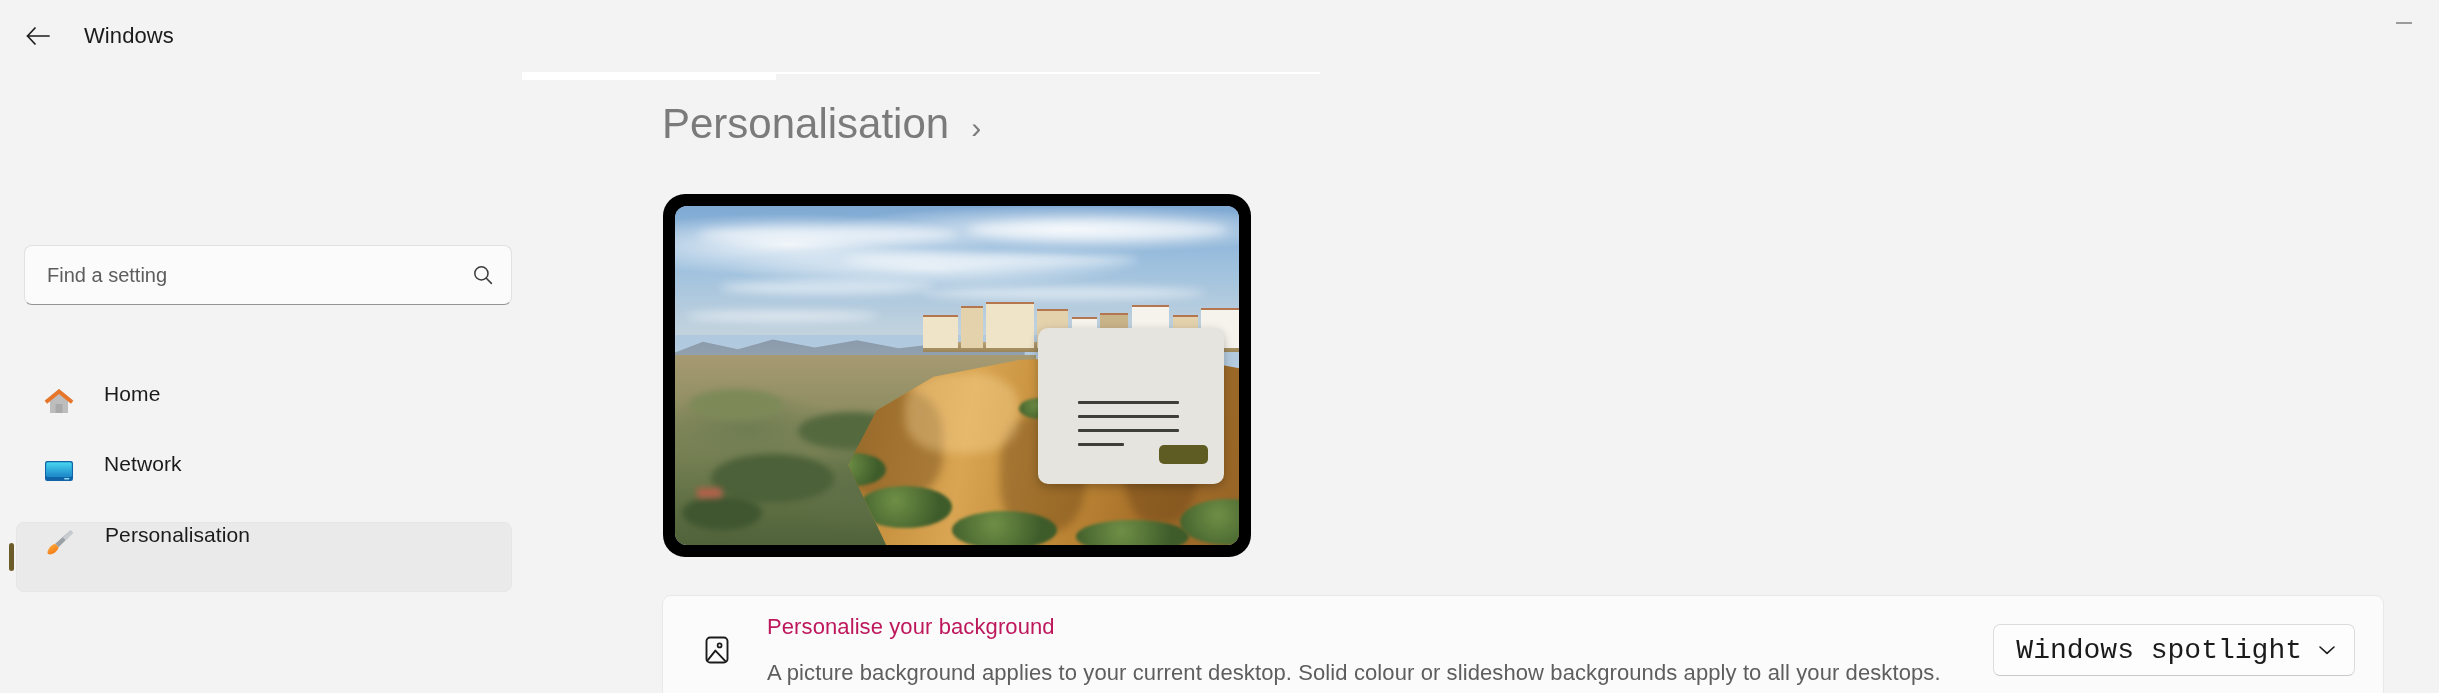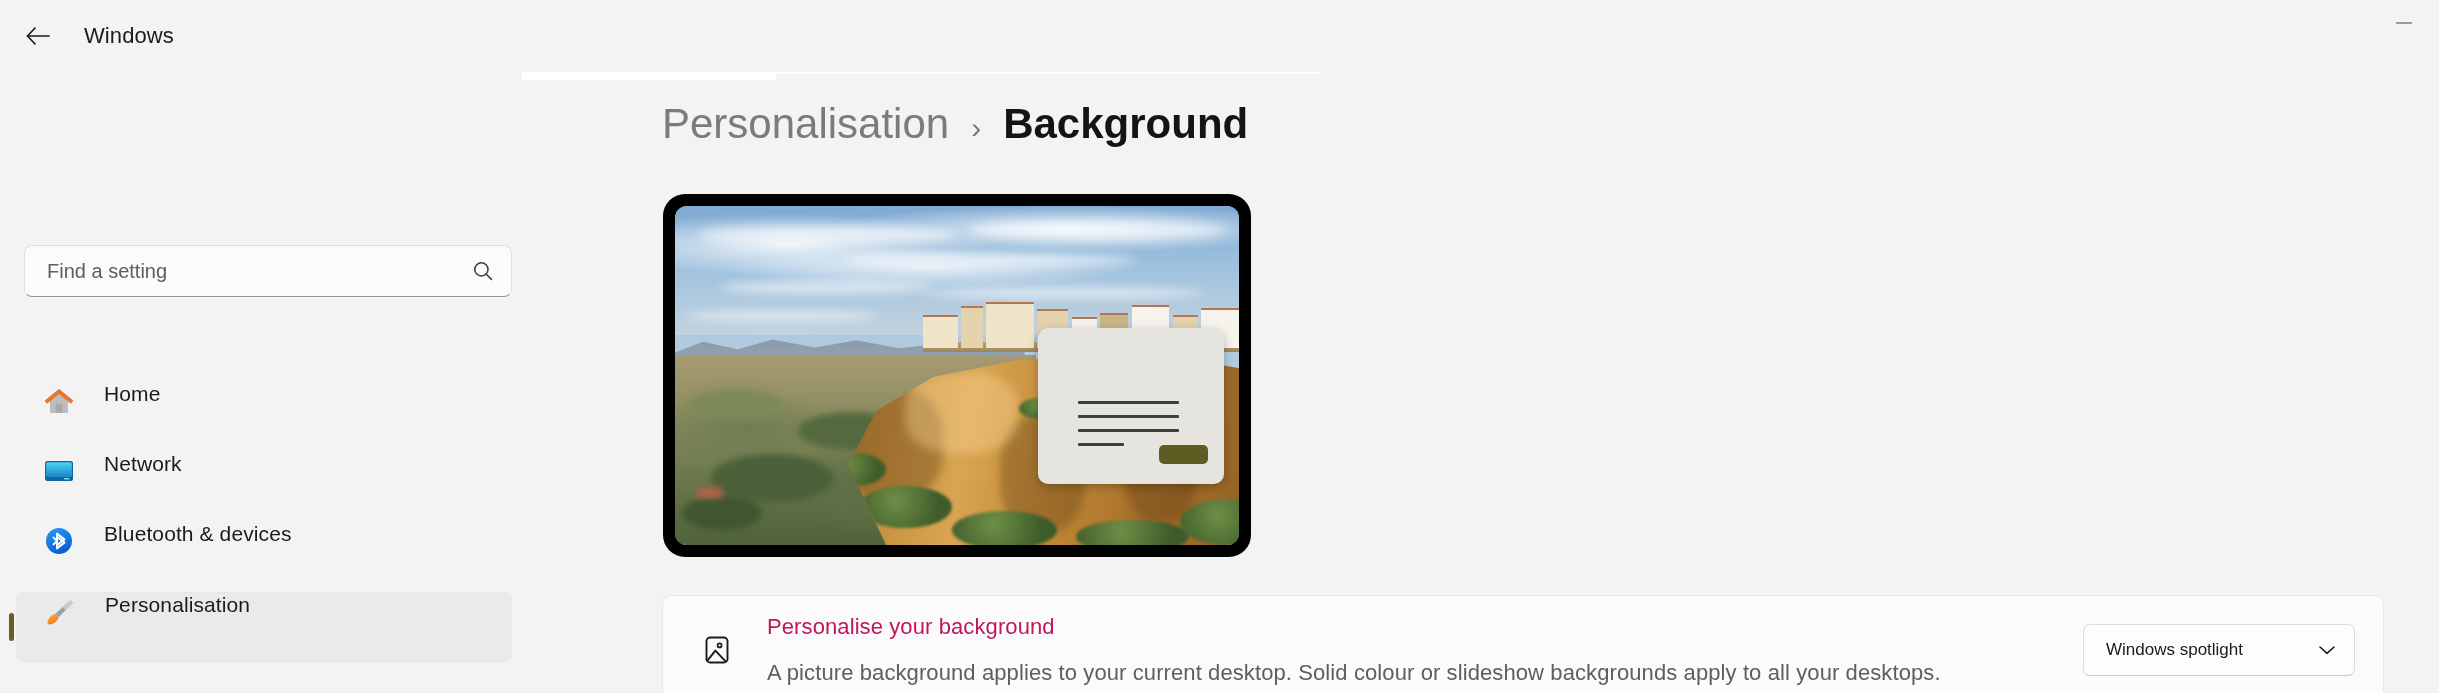--- a/index.html
+++ b/index.html
@@ -95,21 +95,21 @@
     position: absolute;
     left: 0; top: 72px;
     width: 522px;
     height: 621px;
     background: #f3f3f3;
     z-index: 25;
   }
   .search-wrap {
     position: absolute;
     left: 24px; top: 173px;
-    width: 488px; height: 52px;
+    width: 488px; height: 60px;
   }
   .search-box {
     position: relative;
     width: 100%; height: 100%;
     background: #fbfbfb;
     border: 1px solid #e1e1e1;
     border-bottom: 1px solid #949494;
     border-radius: 8px;
     display: flex;
     align-items: center;
@@ -381,23 +381,24 @@
     border: 1px solid #dcdcdc;
     border-bottom-color: #c9c9c9;
     border-radius: 7px;
     display: flex;
     align-items: center;
     justify-content: space-between;
     padding: 0 18px 0 22px;
     cursor: pointer;
   }
   .dropdown-value {
-    font-size: 17px;
+    font-size: 28px;
     color: #1b1b1b;
     white-space: nowrap;
+    font-family: Liberation Mono, monospace;
   }
   .dropdown-chevron {
     margin-left: 16px;
     display: flex; align-items: center;
   }
 </style>
 </head>
 <body>
 
 <div class="app-window">
@@ -464,37 +465,20 @@
               <linearGradient id="sysgrad" x1="0" y1="0" x2="0" y2="1">
                 <stop offset="0" stop-color="#49d6ef"></stop>
                 <stop offset="1" stop-color="#1b86c9"></stop>
               </linearGradient>
             </defs>
           </svg>
         </span>
         <span class="nav-label">Network</span>
       </div>
 
-      <div class="nav-item">
-        <span class="nav-icon">
-          <svg width="34" height="34" viewBox="0 0 34 34" fill="none">
-            <circle cx="17" cy="17" r="13" fill="url(#btgrad)"></circle>
-            <path d="M15 9.6L22.4 15.4L15 21.2V9.6Z" stroke="#ffffff" stroke-width="2" stroke-linejoin="round" fill="none"></path>
-            <path d="M15 12.8L22.4 18.6L15 24.4V12.8Z" stroke="#ffffff" stroke-width="2" stroke-linejoin="round" fill="none"></path>
-            <path d="M11.6 13.6L15 17L11.6 20.4" stroke="#ffffff" stroke-width="2" stroke-linecap="round" stroke-linejoin="round" fill="none"></path>
-            <defs>
-              <linearGradient id="btgrad" x1="0" y1="0" x2="0.4" y2="1">
-                <stop offset="0" stop-color="#2b9cf5"></stop>
-                <stop offset="1" stop-color="#0a5fd8"></stop>
-              </linearGradient>
-            </defs>
-          </svg>
-        </span>
-        <span class="nav-label">Bluetooth &amp; devices</span>
-      </div>
 
 
       <div class="nav-item selected">
         <span class="nav-icon">
           <svg width="34" height="34" viewBox="0 0 34 34" fill="none">
             <path d="M27.5 5.3L30 7.8L15.6 22.2L12.2 18.8L27.5 5.3Z" fill="#9aa0a6"></path>
             <path d="M27.5 5.3L30 7.8L22.6 15.2L19.9 12.5L27.5 5.3Z" fill="#c8ccd0"></path>
             <path d="M12.2 18.8L15.6 22.2C14.6 25.6 11.8 28.6 7.2 29.4C5.4 29.7 4 28.2 4.6 26.4C6.1 22.2 8.6 19.8 12.2 18.8Z" fill="url(#brushgrad)"></path>
             <defs>
               <linearGradient id="brushgrad" x1="0" y1="0" x2="0.6" y2="1">
@@ -508,21 +492,20 @@
       </div>
 
     </div>
   </div>
 
   <div class="content">
 
     <div class="breadcrumb">
       <span class="crumb-parent">Personalisation</span>
       <span class="crumb-sep">›</span>
-      <span class="crumb-current">Background</span>
     </div>
 
     <div class="preview-wrap">
       <div class="monitor">
         <div class="screen">
 
           <div class="sky"></div>
           <div class="cloud-streak" style="left:4%;  top:6%;  width:46%; height:5%;"></div>
           <div class="cloud-streak" style="left:30%; top:14%; width:52%; height:4%;"></div>
           <div class="cloud-streak" style="left:52%; top:4%;  width:46%; height:6%;"></div>

